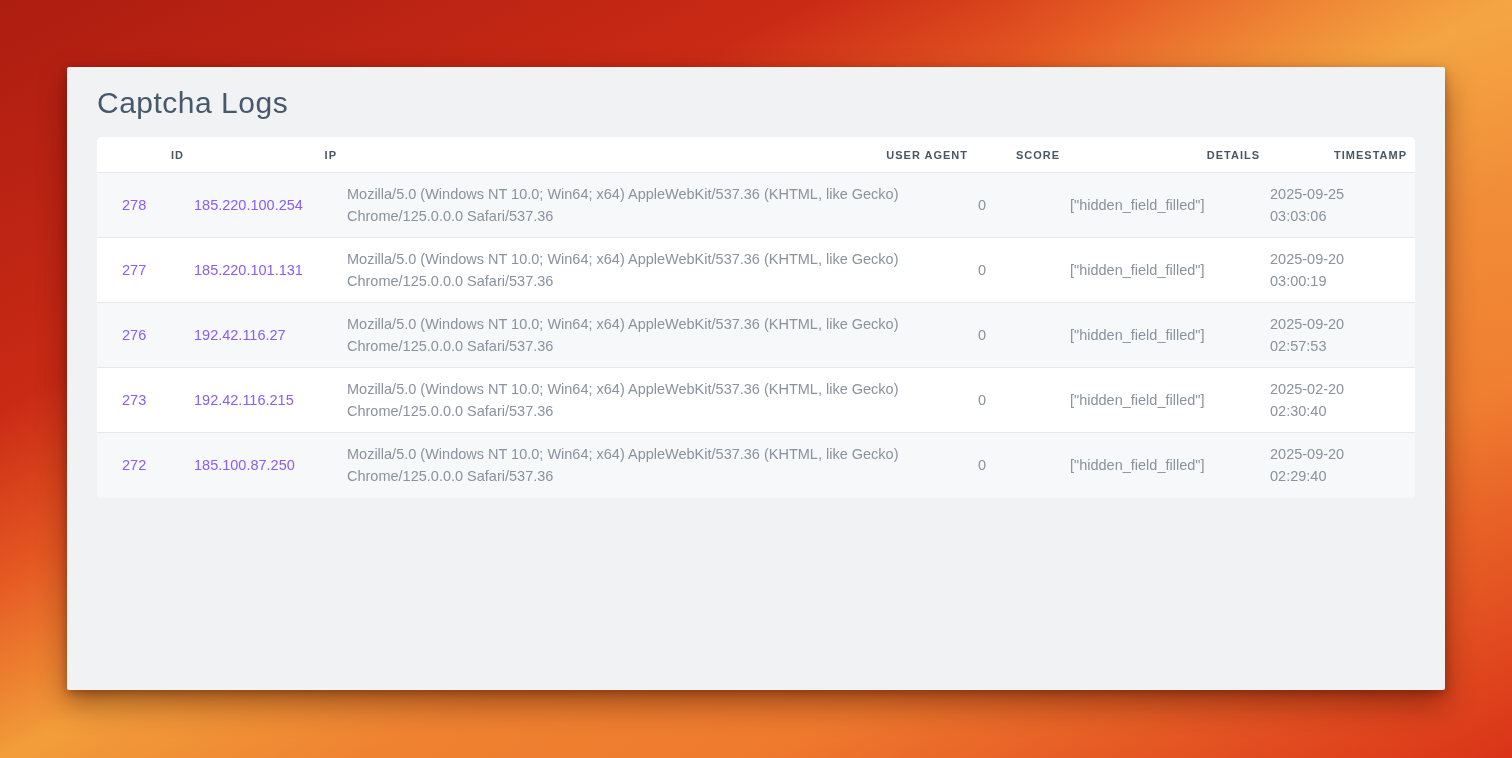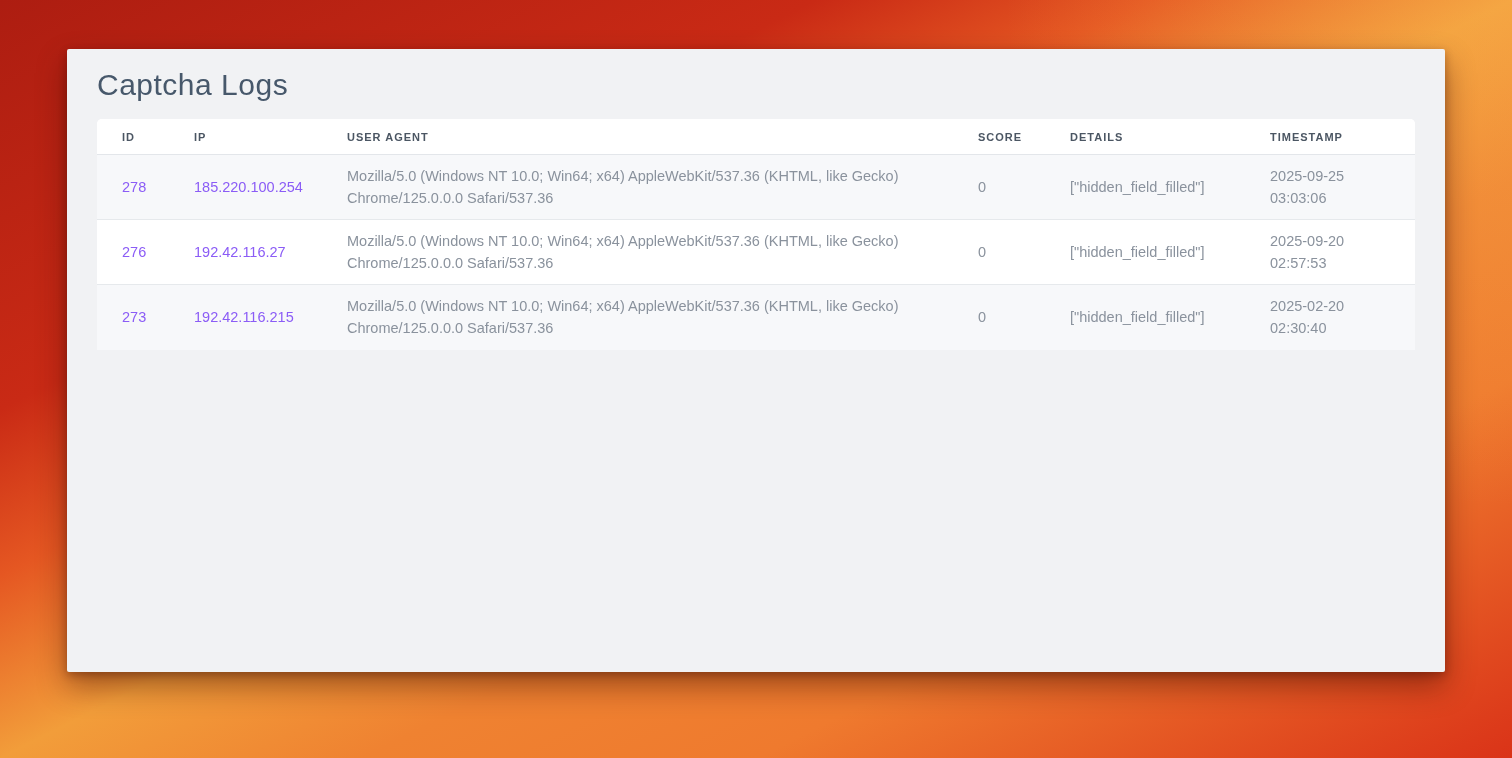--- a/index.html
+++ b/index.html
@@ -7,21 +7,21 @@
   body {
     font-family: "Liberation Sans", sans-serif;
     background:
       radial-gradient(circle at 100% 0%, rgba(250,183,84,0.35) 0%, rgba(250,183,84,0) 30%),
       linear-gradient(to bottom right,
         #ad1d11 0%, #c92a15 27%, #e55722 38%, #f29d3a 50%,
         #ef8231 62%, #ef7a2e 75%, #da3318 100%);
   }
   .card {
     position: absolute;
-    left: 67px; top: 49px;
+    left: 67px; top: 67px;
     width: 1378px; height: 623px;
     background: #f1f2f4;
     border-radius: 2px;
     box-shadow: 0 14px 30px rgba(60,10,0,0.45), 0 3px 8px rgba(60,10,0,0.30);
     padding: 0 30px;
     overflow: hidden;
   }
   .page-title {
     font-size: 30px;
     font-weight: 500;
@@ -39,21 +39,21 @@
     border-collapse: collapse;
     table-layout: fixed;
   }
   col.c-id        { width: 97px;  }
   col.c-ip        { width: 153px; }
   col.c-ua        { width: 631px; }
   col.c-score     { width: 92px;  }
   col.c-details   { width: 200px; }
   col.c-timestamp { width: 147px; }
   thead th {
-    text-align: left;
+    text-align: right;
     font-size: 11px;
     font-weight: 700;
     letter-spacing: 1px;
     color: #4b5663;
     text-transform: uppercase;
     padding: 12px 10px 11px 0;
     border-bottom: 1px solid #e3e6ea;
     background: #ffffff;
     white-space: nowrap;
   }
@@ -100,31 +100,47 @@
       <tbody>
           <tr>
             <td class="cell-id">278</td>
             <td class="cell-ip">185.220.100.254</td>
             <td class="cell-ua">Mozilla/5.0 (Windows NT 10.0; Win64; x64) AppleWebKit/537.36 (KHTML, like Gecko) Chrome/125.0.0.0 Safari/537.36</td>
             <td class="cell-score">0</td>
             <td class="cell-details">["hidden_field_filled"]</td>
             <td class="cell-timestamp">2025-09-25 03:03:06</td>
           </tr>
           <tr>
+            <td class="cell-id">277</td>
+            <td class="cell-ip">185.220.101.131</td>
+            <td class="cell-ua">Mozilla/5.0 (Windows NT 10.0; Win64; x64) AppleWebKit/537.36 (KHTML, like Gecko) Chrome/125.0.0.0 Safari/537.36</td>
+            <td class="cell-score">0</td>
+            <td class="cell-details">["hidden_field_filled"]</td>
+            <td class="cell-timestamp">2025-09-20 03:00:19</td>
+          </tr>
+          <tr>
             <td class="cell-id">276</td>
             <td class="cell-ip">192.42.116.27</td>
             <td class="cell-ua">Mozilla/5.0 (Windows NT 10.0; Win64; x64) AppleWebKit/537.36 (KHTML, like Gecko) Chrome/125.0.0.0 Safari/537.36</td>
             <td class="cell-score">0</td>
             <td class="cell-details">["hidden_field_filled"]</td>
             <td class="cell-timestamp">2025-09-20 02:57:53</td>
           </tr>
           <tr>
             <td class="cell-id">273</td>
             <td class="cell-ip">192.42.116.215</td>
             <td class="cell-ua">Mozilla/5.0 (Windows NT 10.0; Win64; x64) AppleWebKit/537.36 (KHTML, like Gecko) Chrome/125.0.0.0 Safari/537.36</td>
             <td class="cell-score">0</td>
             <td class="cell-details">["hidden_field_filled"]</td>
             <td class="cell-timestamp">2025-02-20 02:30:40</td>
           </tr>
+          <tr>
+            <td class="cell-id">272</td>
+            <td class="cell-ip">185.100.87.250</td>
+            <td class="cell-ua">Mozilla/5.0 (Windows NT 10.0; Win64; x64) AppleWebKit/537.36 (KHTML, like Gecko) Chrome/125.0.0.0 Safari/537.36</td>
+            <td class="cell-score">0</td>
+            <td class="cell-details">["hidden_field_filled"]</td>
+            <td class="cell-timestamp">2025-09-20 02:29:40</td>
+          </tr>
         </tbody>
     </table>
   </div>
 </div>
 
 </body></html>

